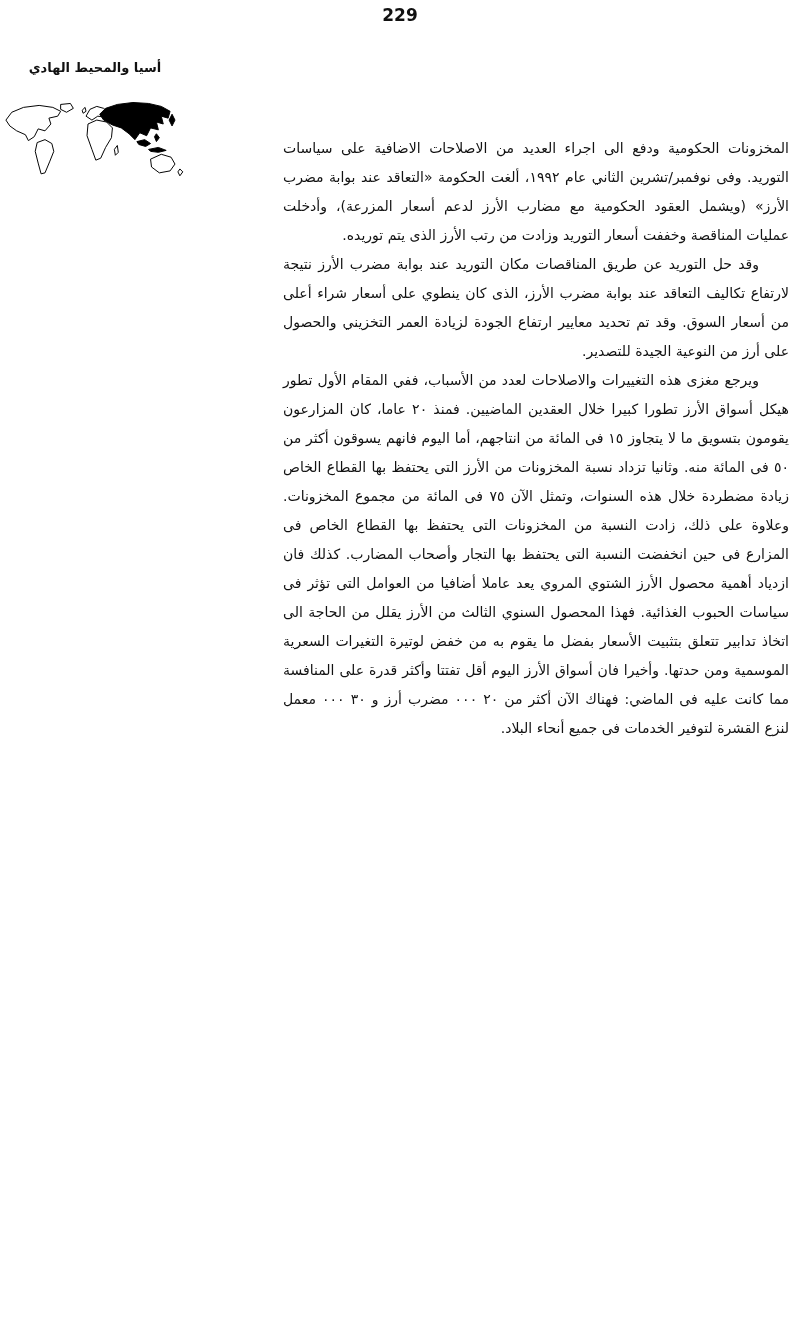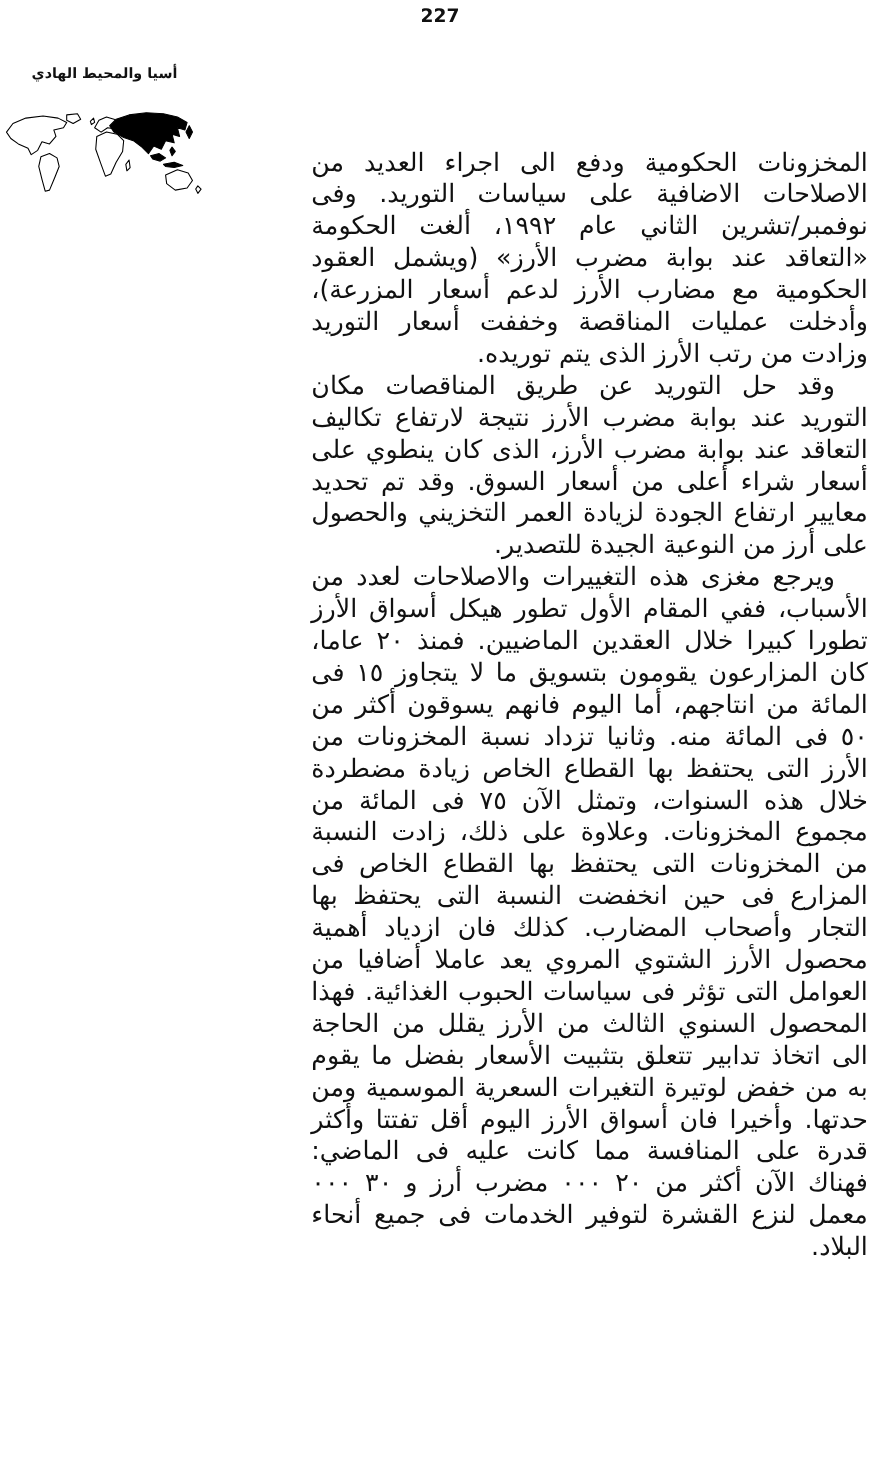--- a/index.html
+++ b/index.html
@@ -44,40 +44,40 @@
     height: 94px;
   }
   .map-wrap svg { width: 100%; height: 100%; display: block; }
   .text-column {
     position: absolute;
     top: 134px;
     left: 283px;
     width: 506px;
     direction: rtl;
     text-align: justify;
-    font-size: 23px;
+    font-size: 14px;
     line-height: 29px;
   }
   .para {
     margin: 0;
     text-indent: 30px;
   }
   .para.no-indent { text-indent: 0; }
   .para.last-para { margin-top: 29px; }
   .lead {
     font-weight: bold;
     font-style: italic;
   }
 </style>
 </head>
 <body>
 
 <div>
 
-  <div class="page-number">227</div>
+  <div class="page-number">229</div>
 
   <div class="region-header">أسيا والمحيط الهادي</div>
 
   <div class="map-wrap">
     <svg viewBox="0 0 220 95" xmlns="http://www.w3.org/2000/svg" fill="none" stroke="#000000" stroke-width="1" stroke-linejoin="round">
 
       <path d="M4,22 L10,14 L22,9 L38,7 L52,9 L60,13 L57,18 L48,20 L50,26 L44,33 L37,31 L33,39 L27,43 L24,37 L15,33 L8,28 Z" fill="#ffffff"></path>
 
       <path d="M60,6 L70,5 L73,10 L66,14 L60,11 Z" fill="#ffffff"></path>
 

